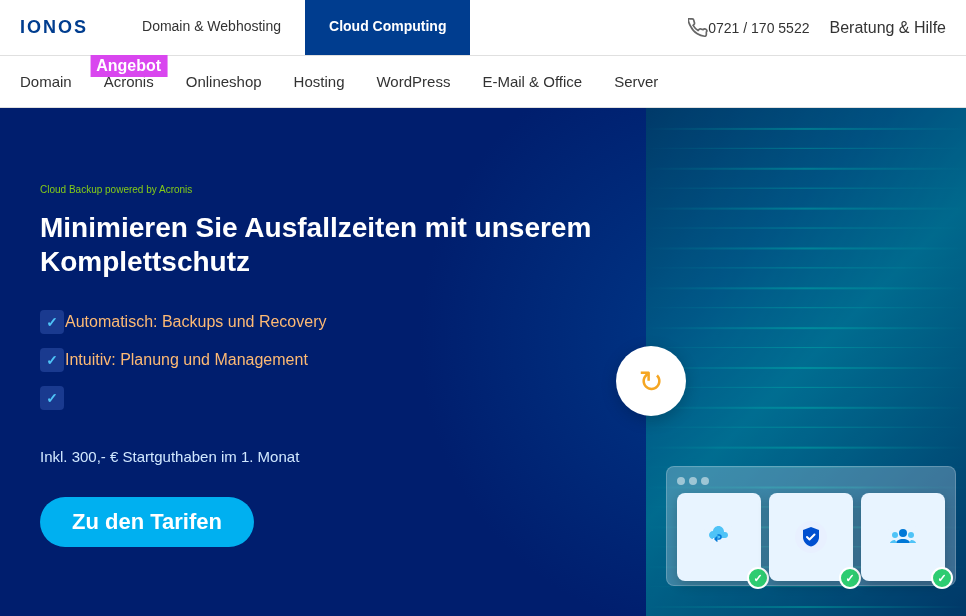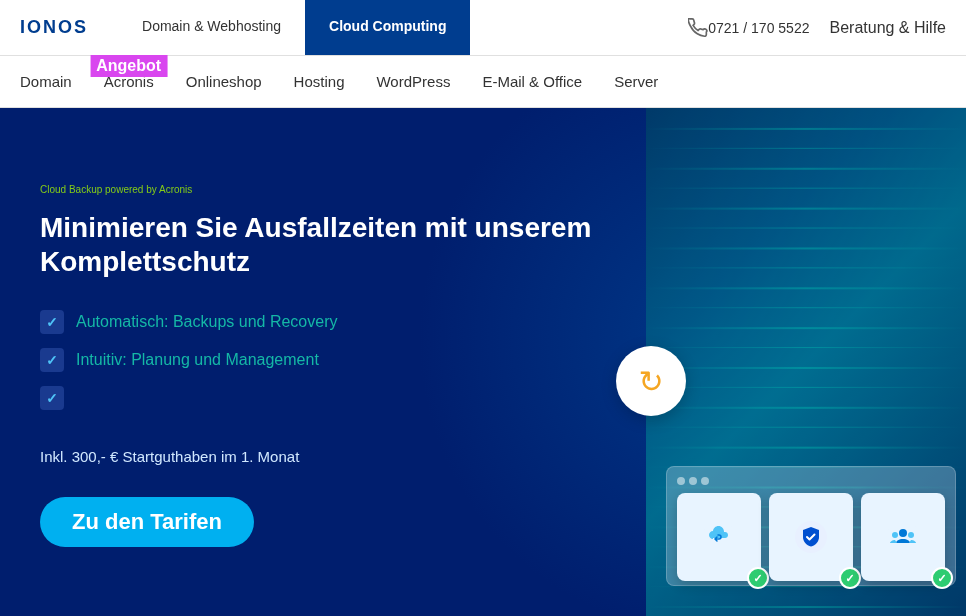--- a/index.html
+++ b/index.html
@@ -150,22 +150,22 @@
 
     .hero-features {
       list-style: none;
       margin-bottom: 24px;
       position: relative;
       z-index: 2;
     }
     .hero-features li {
       display: flex;
       align-items: center;
-      gap: 12px;
-      color: #14b8a6;
+      gap: 1px;
+      color: #fdba74;
       font-size: 16px;
       margin-bottom: 14px;
       text-align: right;
     }
     .check-icon {
       width: 24px;
       height: 24px;
       background: #1a3a8f;
       border-radius: 4px;
       display: flex;

